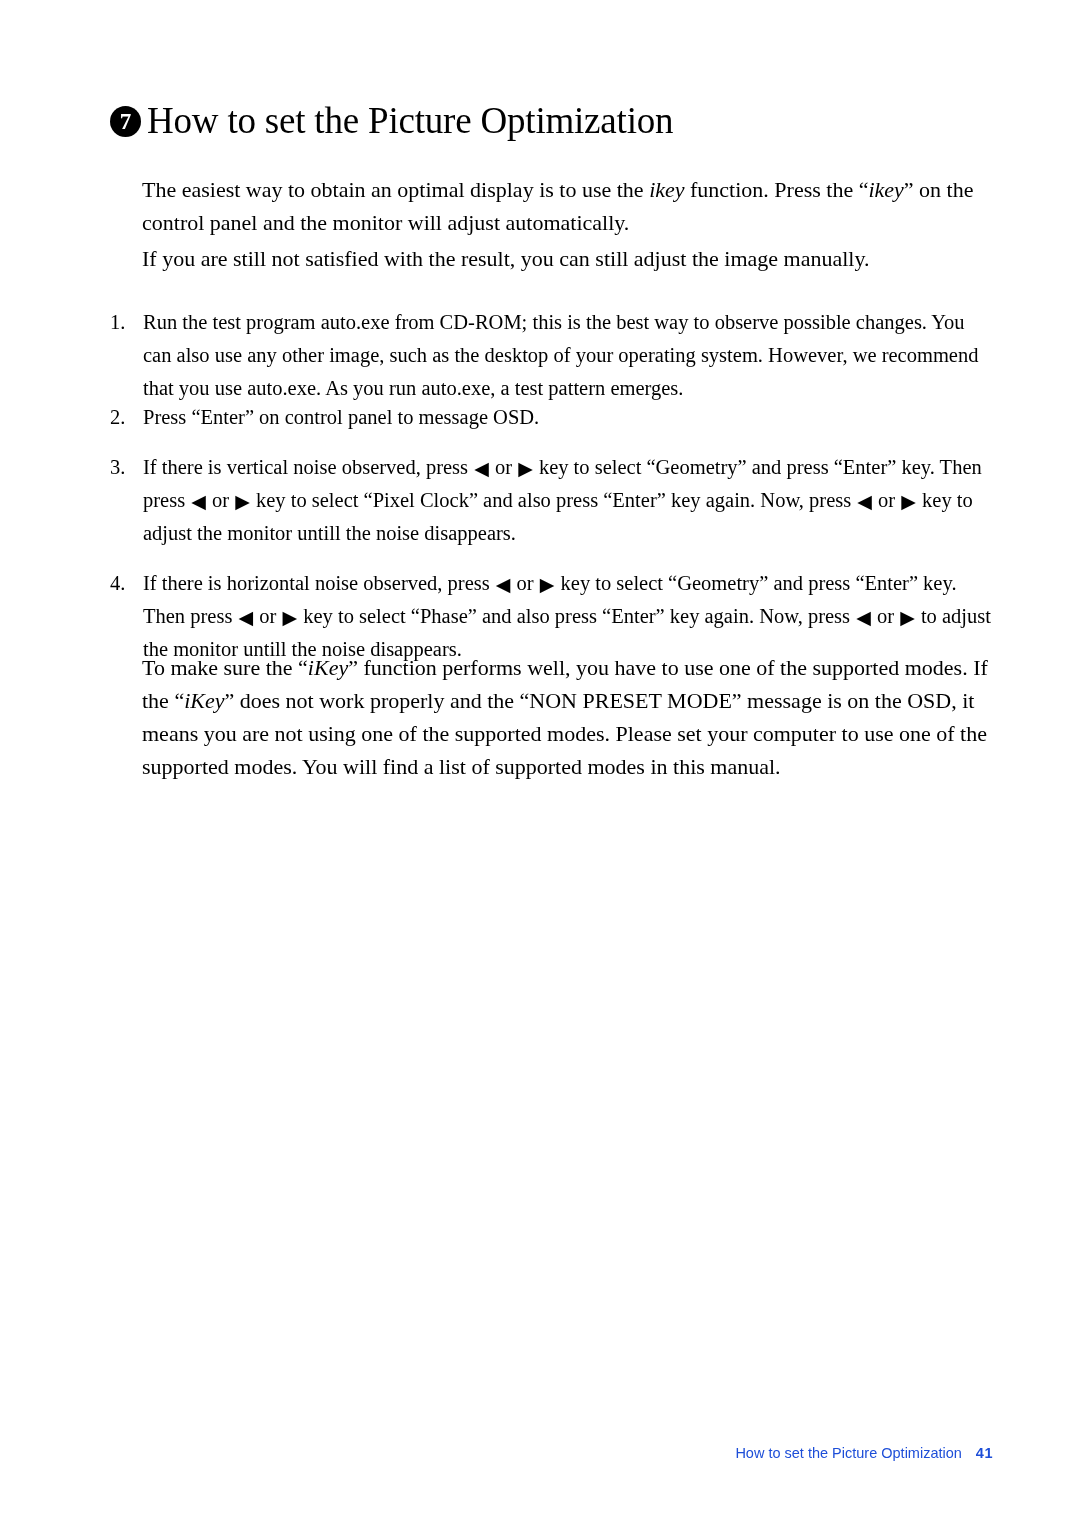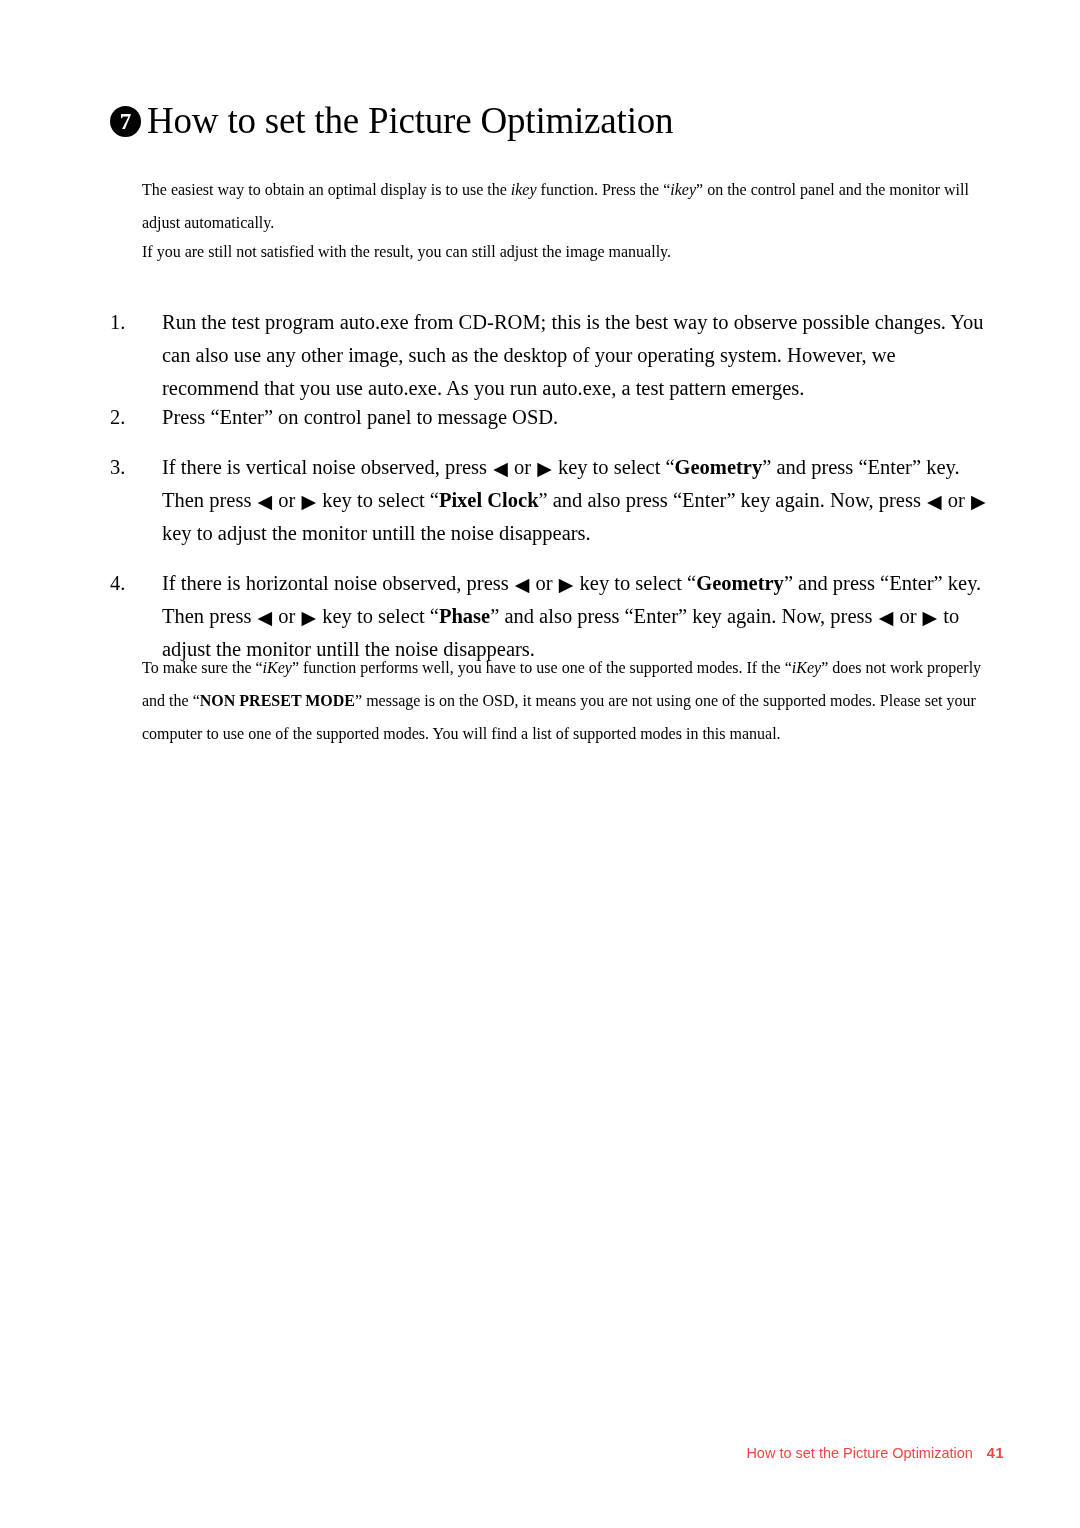--- a/index.html
+++ b/index.html
@@ -57,21 +57,21 @@
     font-weight: 400;
     letter-spacing: -0.2px;
     white-space: nowrap;
   }
 
   
   .body-block {
     position: absolute;
     left: 142px;
     width: 850px;
-    font-size: 16px;
+    font-size: 22px;
     line-height: 33px;
     text-align: left;
   }
   .para {
     margin: 0;
   }
 
   
   .list-item {
     position: absolute;
@@ -82,47 +82,46 @@
     display: flex;
     align-items: flex-start;
   }
   .list-num {
     flex: 0 0 33px;
     width: 33px;
     text-align: left;
   }
   .list-text {
     flex: 1 1 auto;
-    margin-left: 19px;
   }
 
   
-  .b { font-weight: 700; }
+  .b { font-weight: 400; }
   .i { font-style: italic; }
 
   .arrow {
     display: inline-block;
     font-size: 19px;
     line-height: 1;
     vertical-align: -1px;
     padding: 0 1px;
     letter-spacing: 0;
   }
 
   
   .footer {
     position: absolute;
-    left: 12px;
+    left: 1px;
     top: 1443px;
     width: 992px;
     text-align: right;
     font-family: "Liberation Sans", "DejaVu Sans", sans-serif;
     font-size: 14.5px;
     line-height: 20px;
-    color: #ef4444;
+    color: #1d4ed8;
     white-space: nowrap;
   }
   .footer-title { font-weight: 400; }
   .footer-pagenum {
     font-weight: 700;
     margin-left: 14px;
     letter-spacing: 0.5px;
   }
 </style>
 </head>
@@ -132,21 +131,21 @@
 
   <div class="chapter-heading">
     <span class="chapter-badge">7</span>
     <span class="chapter-title">How to set the Picture Optimization</span>
   </div>
 
   <div class="body-block" style="top:173px;">
     <p class="para"><span>The easiest way to obtain an optimal display is to use the </span><span class="i">ikey</span><span> function. Press the “</span><span class="i">ikey</span><span>” on the control panel and the monitor will adjust automatically.</span></p>
   </div>
 
-  <div class="body-block" style="top:235px;">
+  <div class="body-block" style="top:242px;">
     <p class="para">If you are still not satisfied with the result, you can still adjust the image manually.</p>
   </div>
 
   <div class="list-item" style="top:306px;">
     <span class="list-num">1.</span>
     <span class="list-text">Run the test program auto.exe from CD-ROM; this is the best way to observe possible changes. You can also use any other image, such as the desktop of your operating system. However, we recommend that you use auto.exe. As you run auto.exe, a test pattern emerges.</span>
   </div>
 
   <div class="list-item" style="top:401px;">
     <span class="list-num">2.</span>

